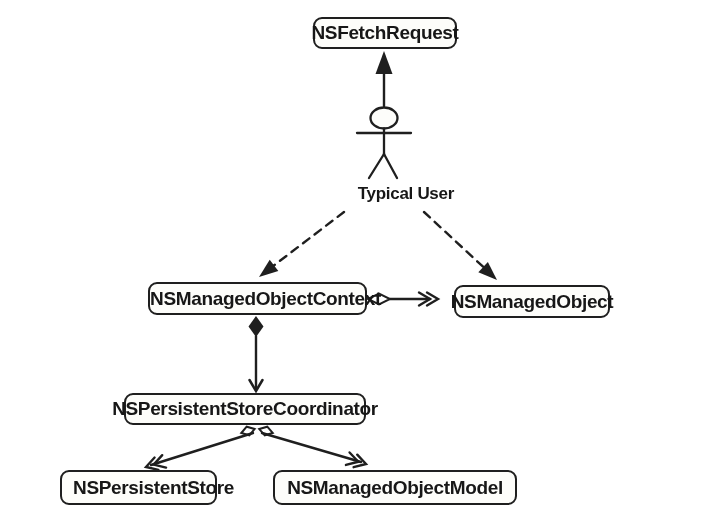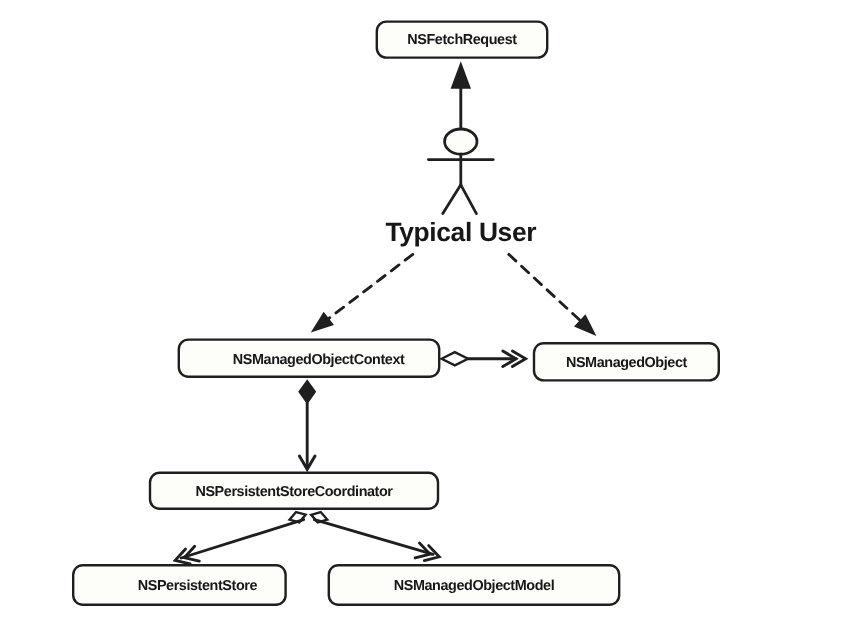--- a/index.html
+++ b/index.html
@@ -4,26 +4,26 @@
 <style>
   html,body{margin:0;padding:0;background:#ffffff;}
   .stage{
     position:relative;width:701px;height:524px;background:#ffffff;overflow:hidden;
     font-family:"Liberation Sans","DejaVu Sans",sans-serif;
   }
   .wires{position:absolute;left:0;top:0;width:701px;height:524px;}
   .node{
     position:absolute;display:flex;align-items:center;justify-content:center;
     border:2.3px solid #1f1f1f;border-radius:9px;background:#fdfdfa;
-    color:#171717;font-weight:bold;font-size:12px;letter-spacing:-0.35px;
+    color:#171717;font-weight:bold;font-size:19px;letter-spacing:-0.35px;
     white-space:nowrap;box-sizing:border-box;
   }
   .actor-label{
-    position:absolute;left:314px;top:183px;width:140px;text-align:center;
-    color:#171717;font-weight:bold;font-size:22px;line-height:21px;letter-spacing:-0.3px;
+    position:absolute;left:314px;top:183px;width:140px;text-align:right;
+    color:#171717;font-weight:bold;font-size:17px;line-height:21px;letter-spacing:-0.3px;
   }
   .actor-label span{display:block;}
 </style>
 </head>
 <body>
 
 <div class="stage">
 
   <svg class="wires" viewBox="0 0 701 524" xmlns="http://www.w3.org/2000/svg">
     <g stroke="#1f1f1f" stroke-width="2.4" fill="none" stroke-linecap="round">
@@ -76,25 +76,25 @@
       <g transform="translate(366,464) rotate(16.2)">
         <path d="M-11,-6.5 L0,0 L-11,6.5 M-19,-6.5 L-8,0 L-19,6.5" stroke-width="2.4"></path>
       </g>
     </g>
   </svg>
 
   <div class="node" style="left:313px;top:17px;width:144px;height:32px;">NSFetchRequest</div>
 
   <div class="node" style="left:148px;top:282px;width:219px;height:33px;padding-left:16px;">NSManagedObjectContext</div>
 
-  <div class="node" style="left:444px;top:285px;width:156px;height:33px;">NSManagedObject</div>
+  <div class="node" style="left:454px;top:285px;width:156px;height:33px;">NSManagedObject</div>
 
   <div class="node" style="left:124px;top:393px;width:242px;height:32px;">NSPersistentStoreCoordinator</div>
 
-  <div class="node" style="left:60px;top:470px;width:179px;height:35px;padding-left:30px;">NSPersistentStore</div>
+  <div class="node" style="left:60px;top:470px;width:157px;height:35px;padding-left:30px;">NSPersistentStore</div>
 
   <div class="node" style="left:273px;top:470px;width:244px;height:35px;">NSManagedObjectModel</div>
 
   <div class="actor-label">
     <span>Typical User</span>
   </div>
 
 </div>
 
 </body></html>

